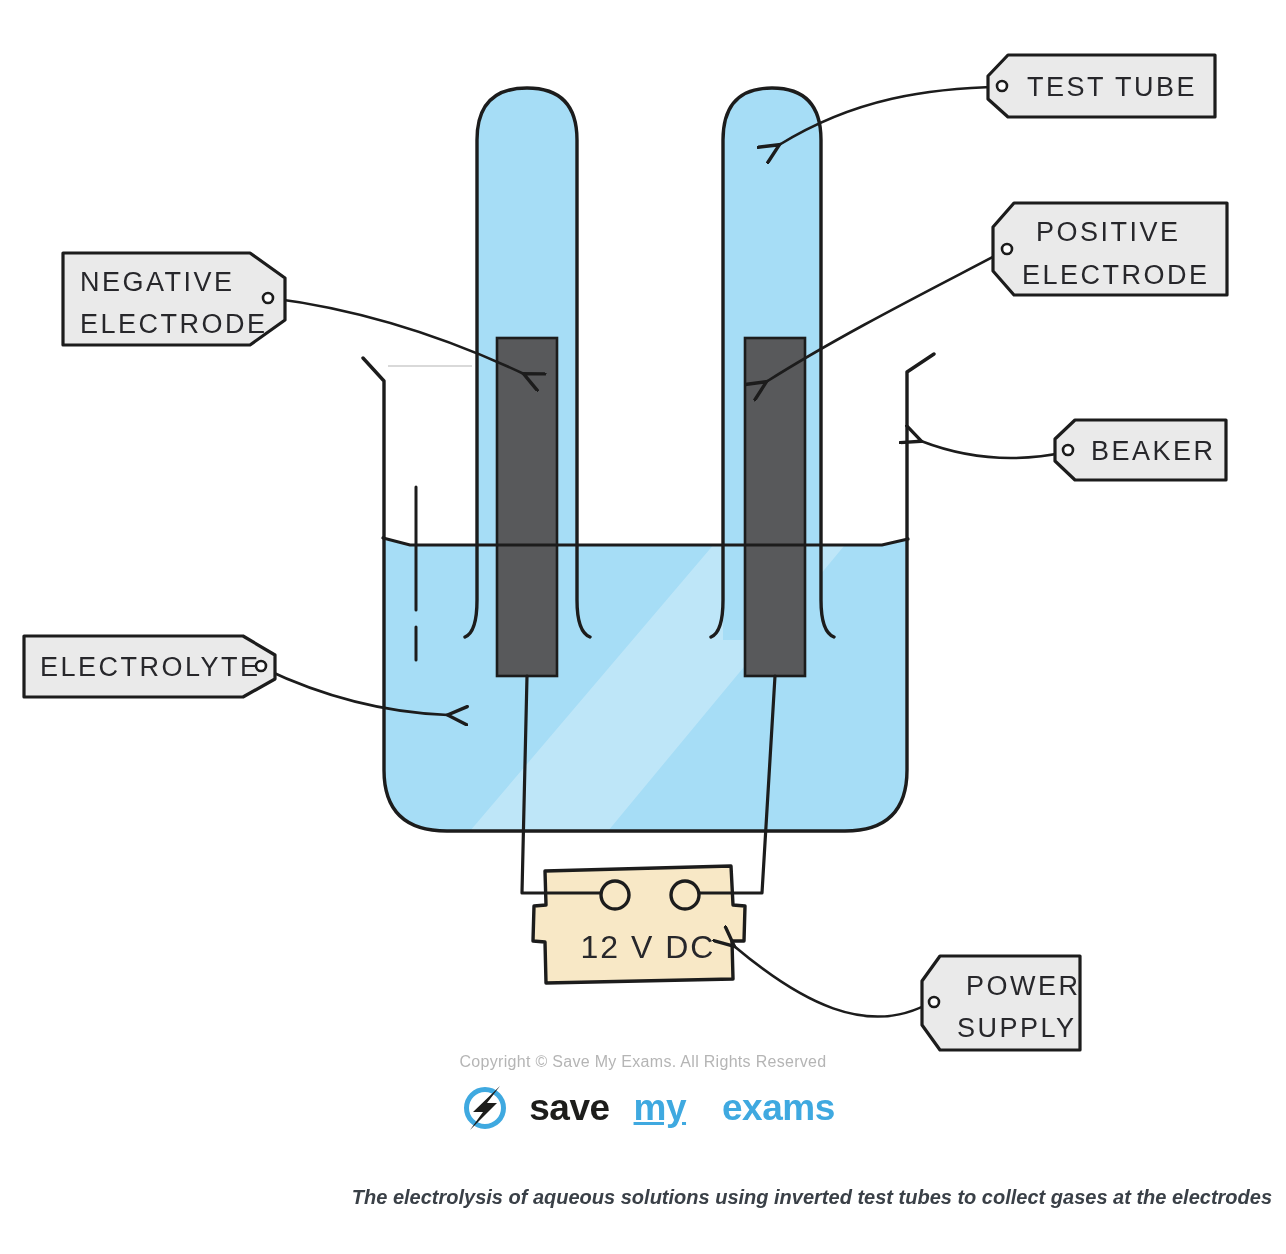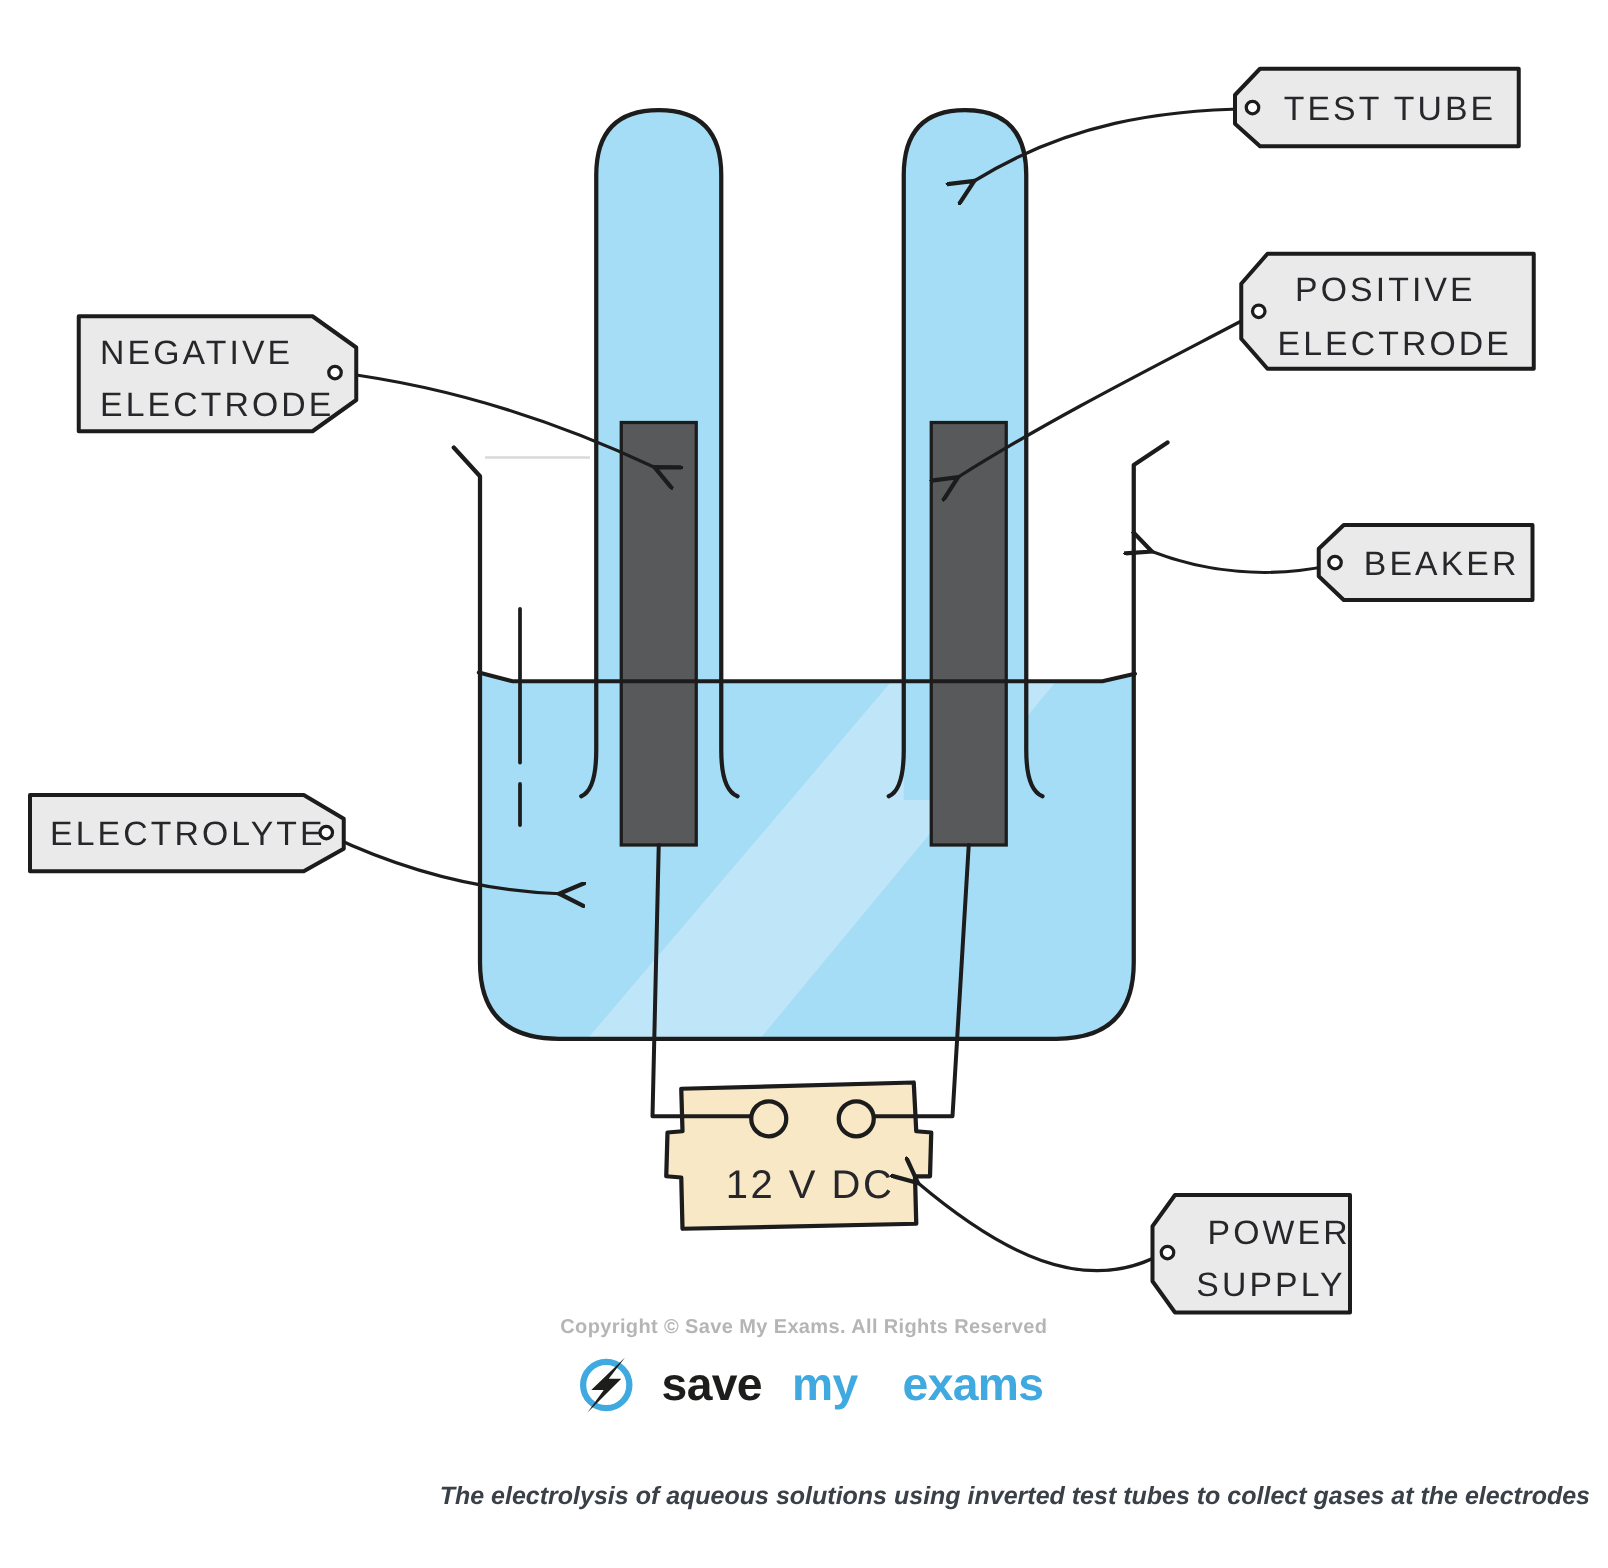--- a/index.html
+++ b/index.html
@@ -21,26 +21,26 @@
   .dash{fill:none;stroke:var(--outline);stroke-width:3;stroke-linecap:round;}
   .arrow{fill:none;stroke:var(--outline);stroke-width:2.6;stroke-linecap:round;}
   .tag{fill:var(--tag-fill);stroke:var(--outline);stroke-width:3.2;stroke-linejoin:round;}
   .tag-hole{fill:#ffffff;stroke:var(--outline);stroke-width:2.6;}
   .tag-text{font-family:"Liberation Sans",sans-serif;font-size:27px;letter-spacing:2.5px;
             fill:#27272b;}
   .ps-text{font-family:"Liberation Sans",sans-serif;font-size:32px;letter-spacing:2px;fill:#27272b;}
 
   
   .copyright{position:absolute;left:0;right:0;top:1053px;text-align:center;
-             font-size:16px;font-weight:700;letter-spacing:.3px;color:var(--copyright-gray);}
+             font-size:16px;font-weight:400;letter-spacing:.3px;color:var(--copyright-gray);}
   .logo{position:absolute;left:0;right:0;top:1084px;display:flex;justify-content:center;
         align-items:center;gap:20px;padding-left:10px;}
   .logo-text{font-size:37px;font-weight:bold;letter-spacing:-.5px;line-height:48px;}
   .logo-save{color:var(--logo-black);}
-  .logo-my{color:var(--logo-blue);margin-left:4px;}
+  .logo-my{color:var(--logo-blue);margin-left:4px;text-decoration:underline;}
   .logo-exams{color:var(--logo-blue);margin-left:16px;}
   .caption{position:absolute;left:0;right:14px;top:1186px;text-align:right;
            font-size:20px;font-weight:bold;font-style:italic;color:var(--caption-color);}
 </style>
 </head>
 <body>
 
 <div id="stage">
 
   <svg class="diagram" width="1286" height="1254" viewBox="0 0 1286 1254">

